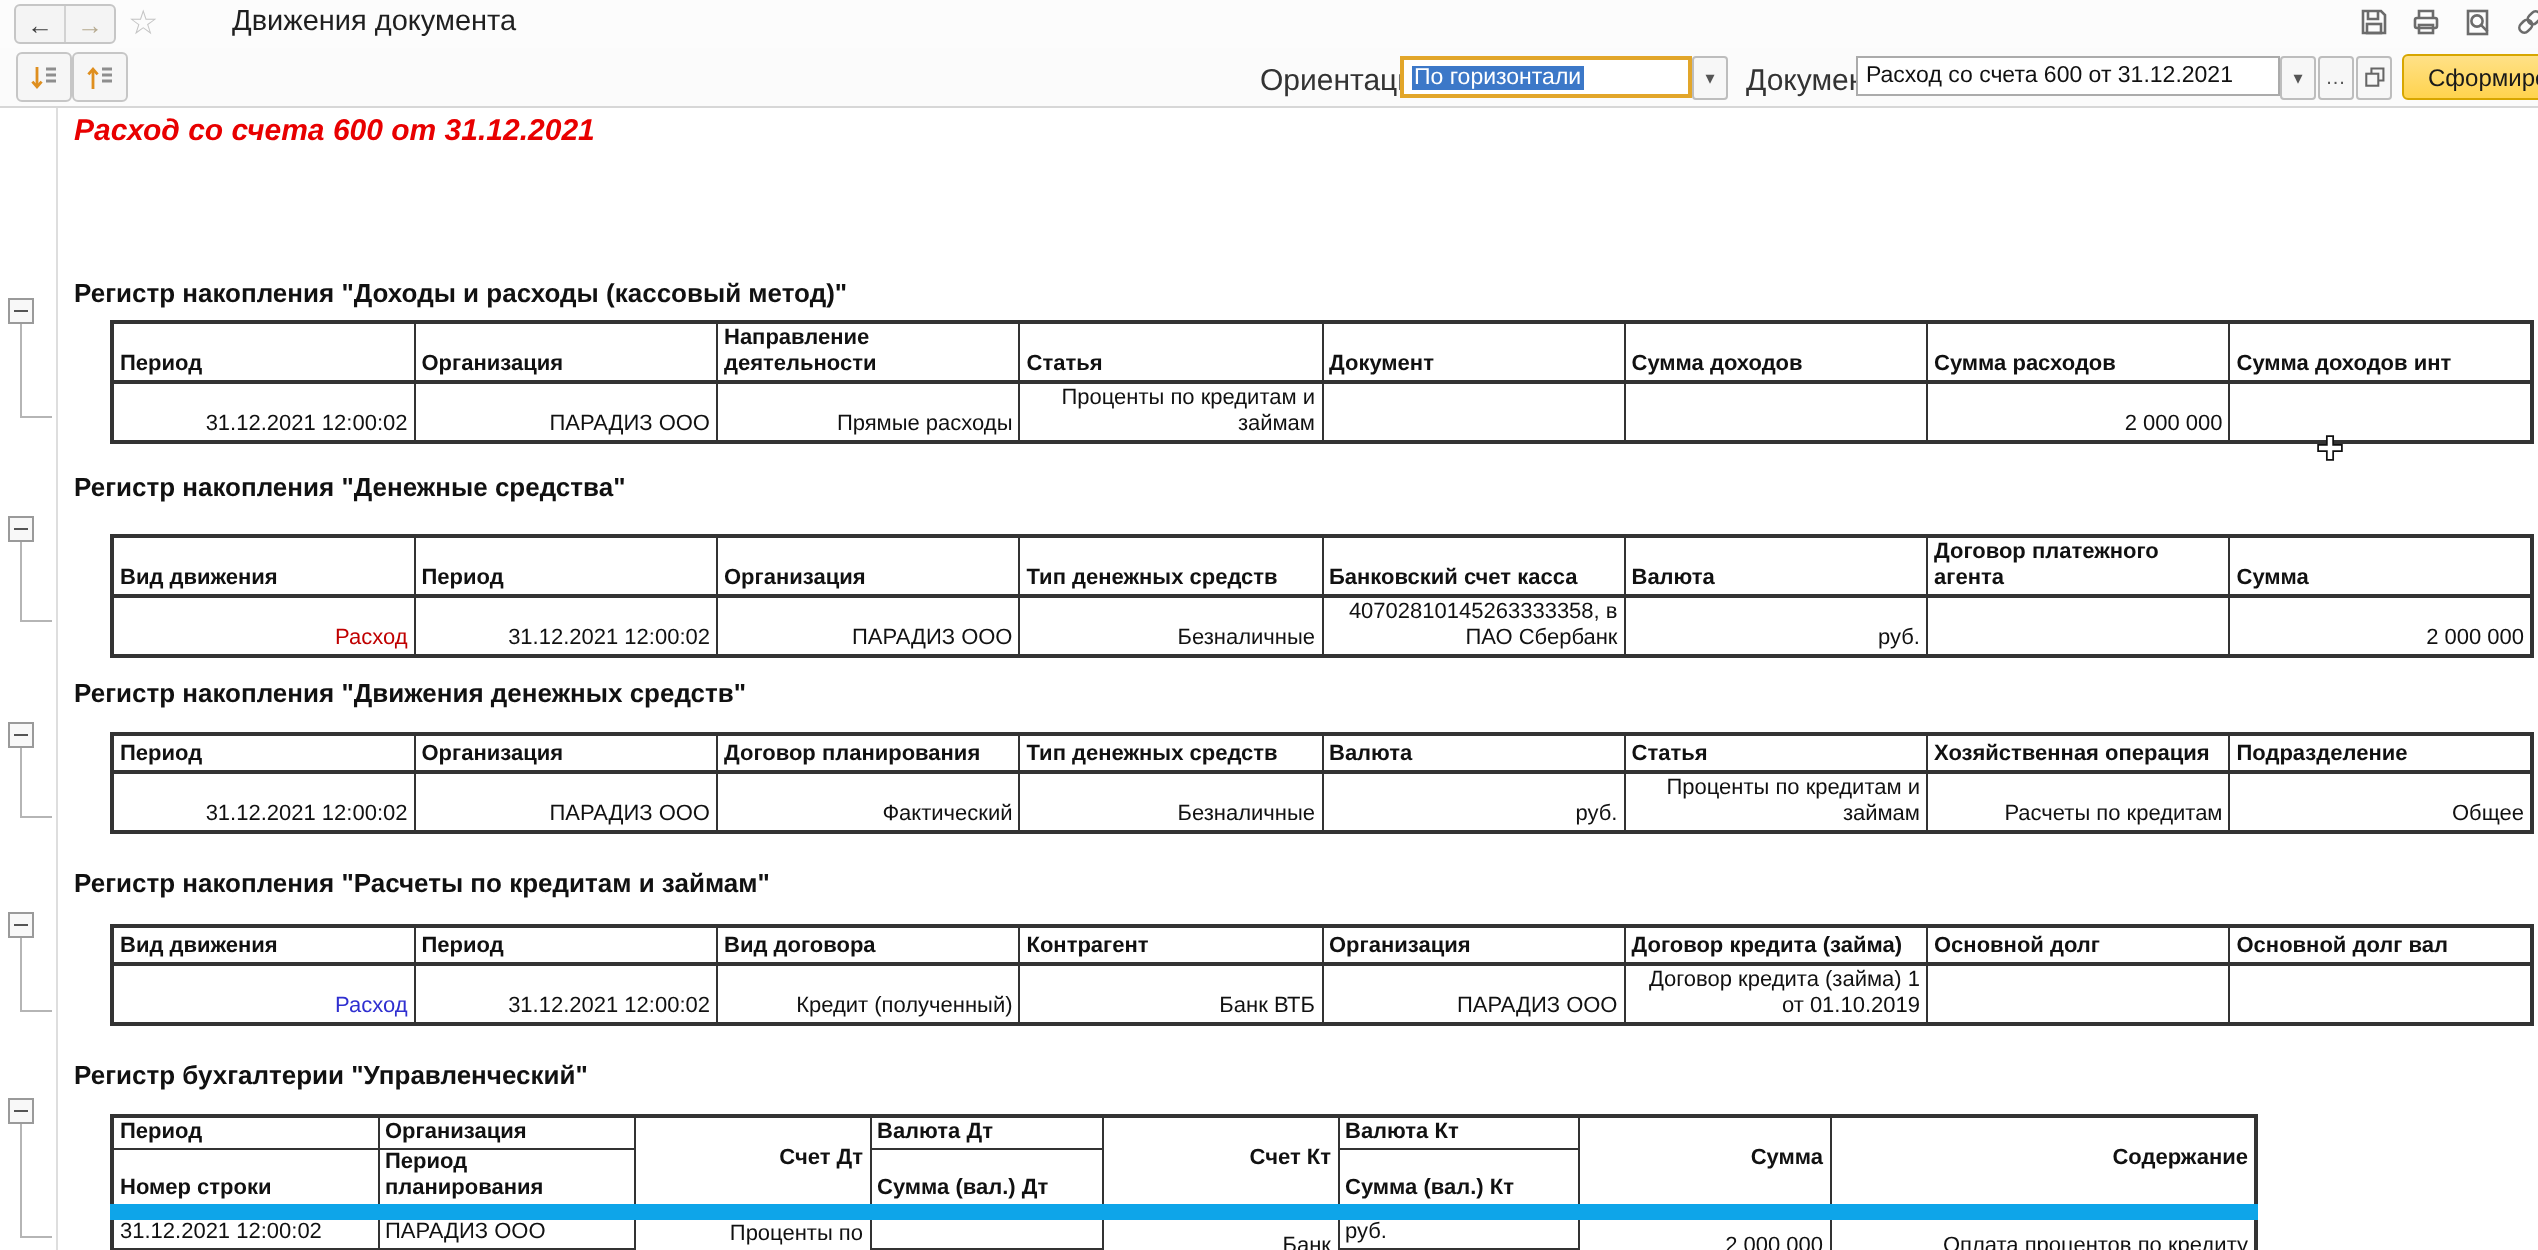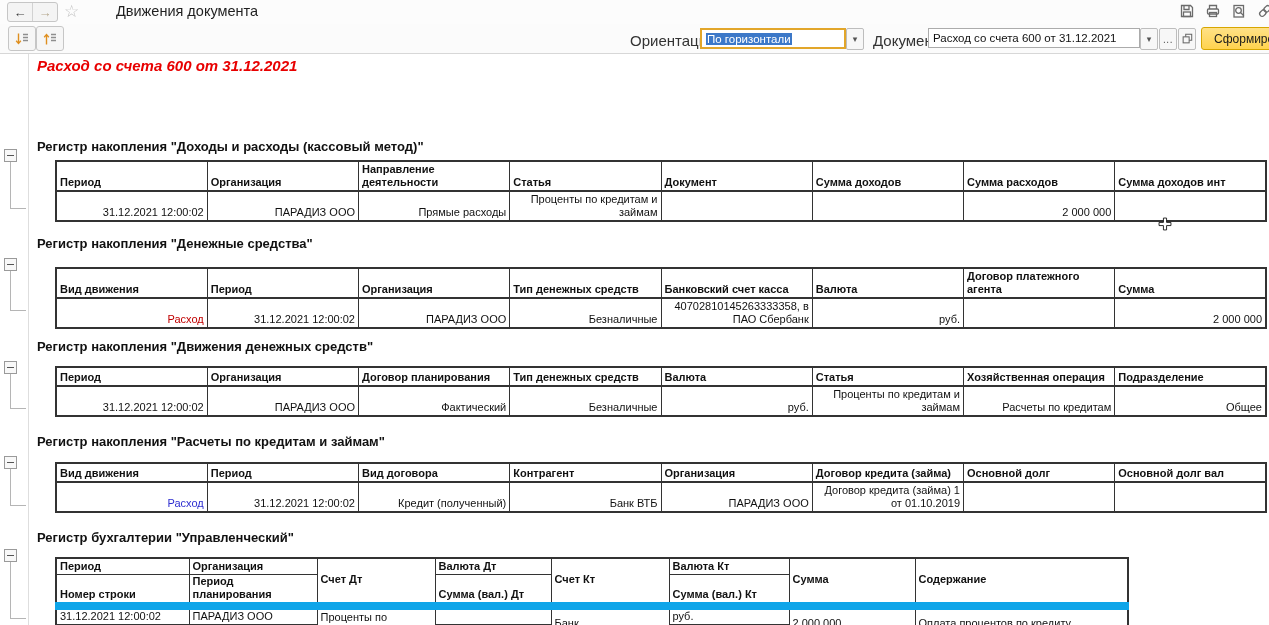--- a/index.html
+++ b/index.html
@@ -44,21 +44,21 @@
   .sim{width:1212px;border:2px solid #333;}
   .sim th,.sim td{border:1px solid #333;padding:1px 3px;vertical-align:bottom;text-align:left;overflow:hidden;}
   .sim th{border-bottom:2px solid #333;font-weight:bold;height:15px;}
   .sec-table-0 .sim th{height:24px;}
   .sim td{height:23px;text-align:right;}
   .ar{text-align:right;} .cr{color:#c00000;} .cb{color:#2f2fd0;}
   .acc{width:1073px;border:2px solid #333;}
   .acc th,.acc td{border:1px solid #333;padding:0 3px 1px;vertical-align:bottom;text-align:left;overflow:hidden;}
   .acc th{font-weight:bold;}
   .acc thead tr{height:16px;} .acc tbody tr{height:13px;}
-  .acc .rs{vertical-align:middle;text-align:left;}
+  .acc .rs{vertical-align:middle;text-align:right;}
   .acc .bb{border-bottom:8px solid #0ea5e9;}
   
   .grp-box{position:absolute;left:4px;width:13px;height:13px;border:1px solid #9a9a9a;background:#f8f8f8;box-sizing:border-box;}
   .grp-box::after{content:"";position:absolute;left:2px;top:5px;width:7px;height:1px;background:#555;}
   .gb-0{top:95px;}.gb-1{top:204px;}.gb-2{top:307px;}.gb-3{top:402px;}.gb-4{top:495px;}
   .grp-vline,.grp-hline{position:absolute;background:#b5b5b5;}
   .grp-vline{left:10px;width:1px;}
   .gv-0{top:108px;height:46px;}.gv-1{top:217px;height:39px;}.gv-2{top:320px;height:34px;}.gv-3{top:415px;height:36px;}.gv-4{top:508px;height:56px;}
   .grp-hline{left:10px;width:16px;height:1px;}
   .gh-0{top:154px;}.gh-1{top:256px;}.gh-2{top:354px;}.gh-3{top:451px;}.gh-4{top:564px;}

